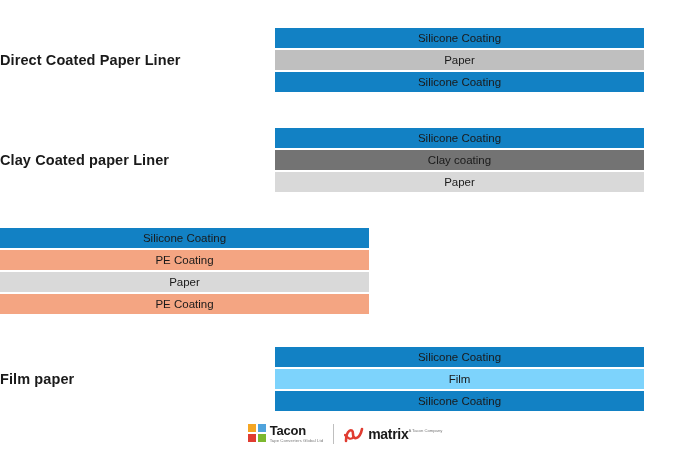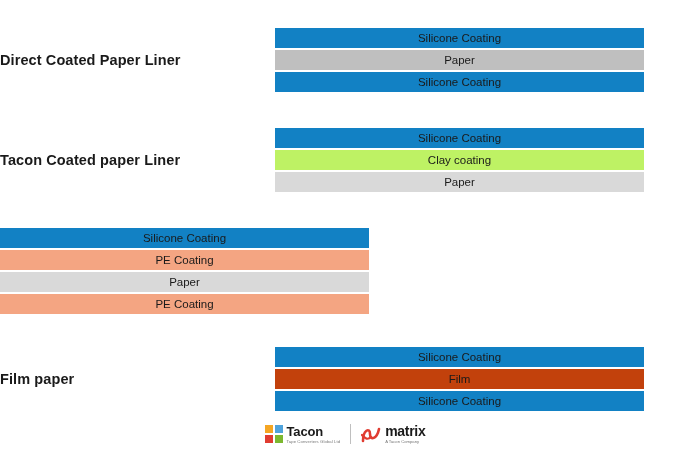--- a/index.html
+++ b/index.html
@@ -114,21 +114,20 @@
     align-items: center;
     gap: 4px;
   }
   .matrix-mark {
     width: 20px;
     height: 17px;
     position: relative;
   }
   .matrix-text {
     display: flex;
-    flex-direction: column;
     line-height: 1;
   }
   .matrix-name {
     font-size: 14px;
     font-weight: bold;
     color: #1a1a1a;
     letter-spacing: -0.3px;
   }
   .matrix-tag {
     font-size: 4.2px;
@@ -144,42 +143,42 @@
   <div class="row" id="row-0">
     <div class="row-label">Direct Coated Paper Liner</div>
     <div class="stack">
       <div class="layer" style="background: rgb(18, 129, 196);">Silicone Coating</div>
       <div class="layer" style="background: rgb(191, 191, 191);">Paper</div>
       <div class="layer" style="background: rgb(18, 129, 196);">Silicone Coating</div>
     </div>
   </div>
 
   <div class="row" id="row-1">
-    <div class="row-label">Tacon Coated paper Liner</div>
-    <div class="stack">
-      <div class="layer" style="background: rgb(18, 129, 196);">Silicone Coating</div>
-      <div class="layer" style="background: #bef264;">Clay coating</div>
+    <div class="row-label">Clay Coated paper Liner</div>
+    <div class="stack">
+      <div class="layer" style="background: rgb(18, 129, 196);">Silicone Coating</div>
+      <div class="layer" style="background: #737373;">Clay coating</div>
       <div class="layer" style="background: rgb(217, 217, 217);">Paper</div>
     </div>
   </div>
 
   <div class="row" id="row-2">
     <div class="stack">
       <div class="layer" style="background: rgb(18, 129, 196);">Silicone Coating</div>
       <div class="layer" style="background: rgb(244, 165, 130);">PE Coating</div>
       <div class="layer" style="background: rgb(217, 217, 217);">Paper</div>
       <div class="layer" style="background: rgb(244, 165, 130);">PE Coating</div>
     </div>
   </div>
 
   <div class="row" id="row-3">
     <div class="row-label">Film paper</div>
     <div class="stack">
       <div class="layer" style="background: rgb(18, 129, 196);">Silicone Coating</div>
-      <div class="layer" style="background: #c2410c;">Film</div>
+      <div class="layer" style="background: #7dd3fc;">Film</div>
       <div class="layer" style="background: rgb(18, 129, 196);">Silicone Coating</div>
     </div>
   </div>
 
   <div class="logos">
     <div class="logo-tacon">
       <div class="tacon-mark">
         <span class="tm-tl"></span>
           <span class="tm-tr"></span>
           <span class="tm-bl"></span>

